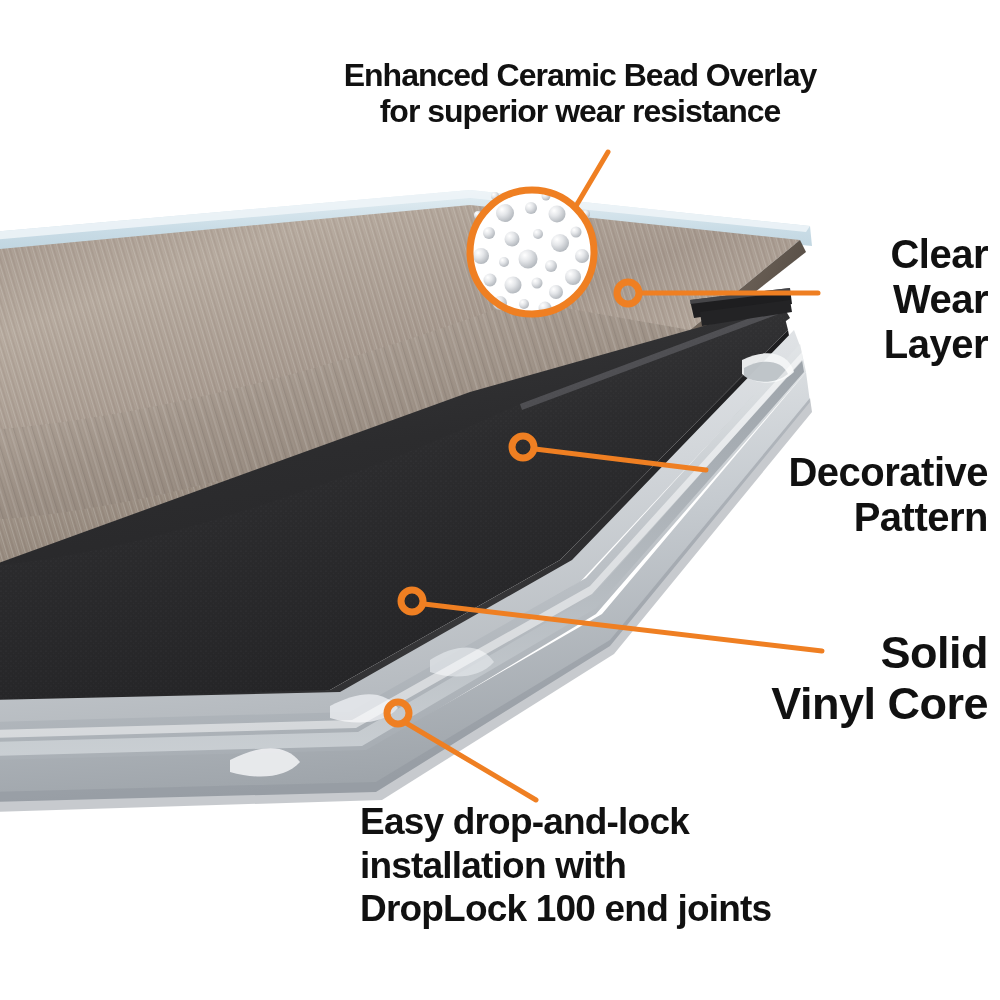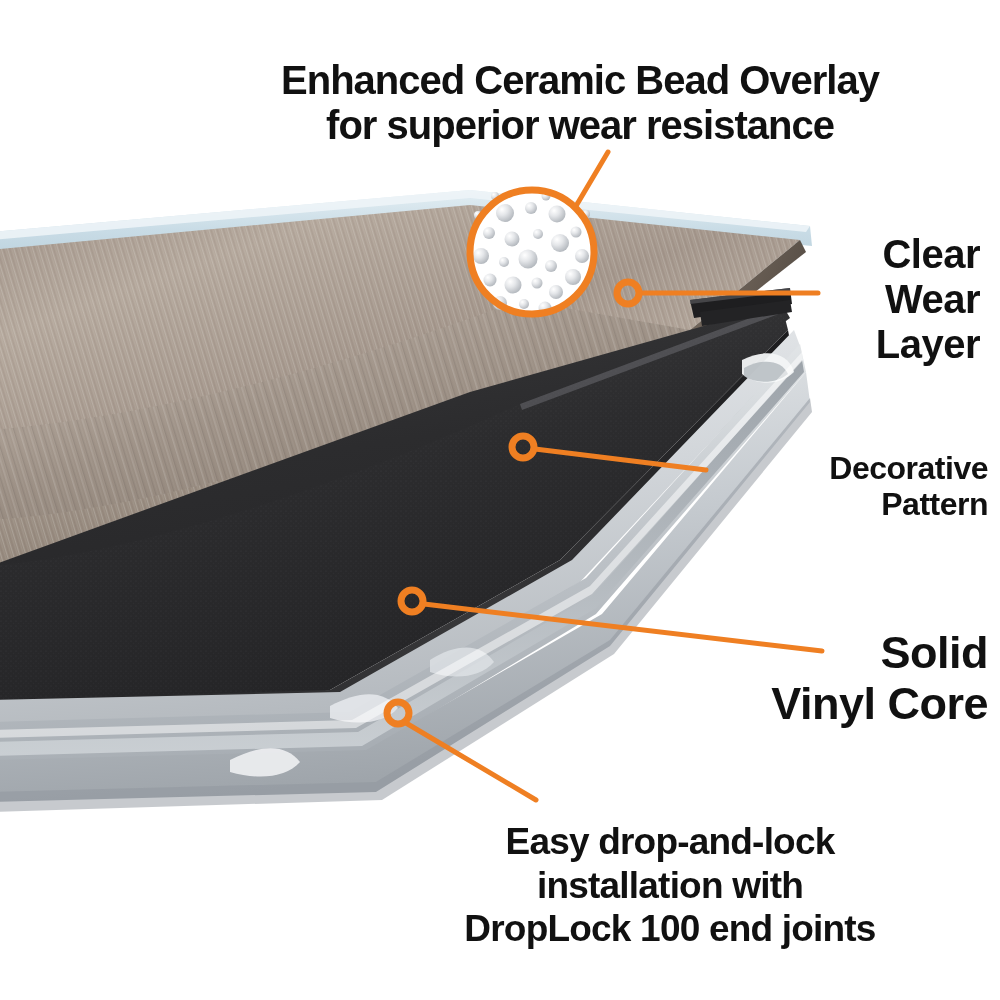--- a/index.html
+++ b/index.html
@@ -22,49 +22,49 @@
     font-weight:bold;
     line-height:1.06;
     letter-spacing:-0.5px;
     white-space:pre-line;
     font-family:"Liberation Sans", sans-serif;
   }
 
   #headline {
     left:200px; top:58px; width:760px;
     text-align:center;
-    font-size:40px;
+    font-size:32px;
     letter-spacing:-1px;
     line-height:1.12;
   }
 
   #lbl-clear {
-    right:20px; top:232px; width:300px;
+    right:12px; top:232px; width:300px;
     text-align:right;
     font-size:40px;
     line-height:1.13;
   }
 
   #lbl-decor {
     right:12px; top:450px; width:380px;
     text-align:right;
-    font-size:32px;
+    font-size:40px;
     line-height:1.13;
   }
 
   #lbl-core {
     right:12px; top:628px; width:380px;
     text-align:right;
     font-size:45px;
     line-height:1.13;
   }
 
   #lbl-drop {
-    right:20px; top:820px; width:620px;
-    text-align:center;
+    right:20px; top:800px; width:620px;
+    text-align:left;
     font-size:37px;
     line-height:1.18;
     letter-spacing:-0.8px;
   }
 </style>
 </head>
 <body>
 
 <div id="stage">
 

